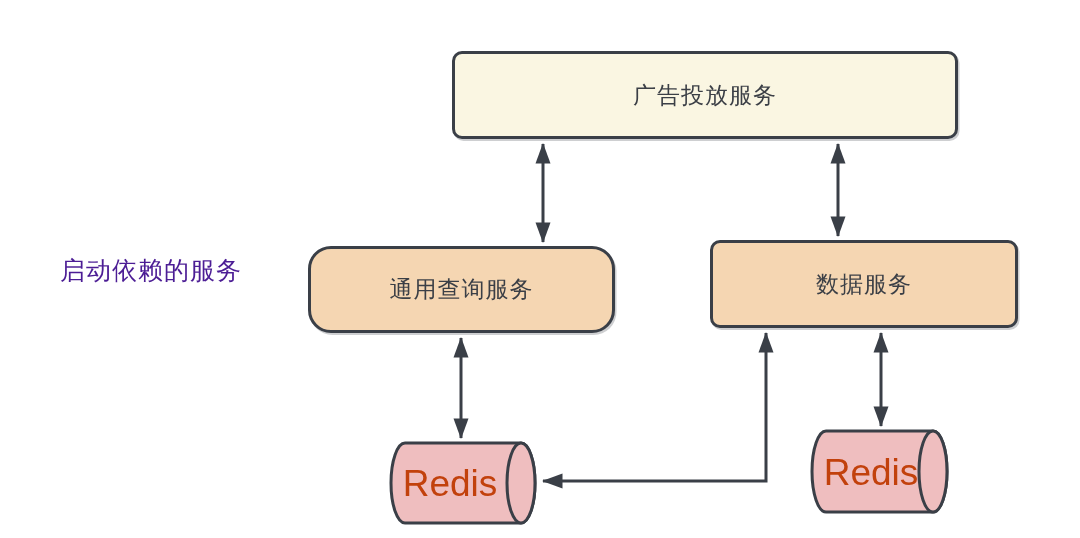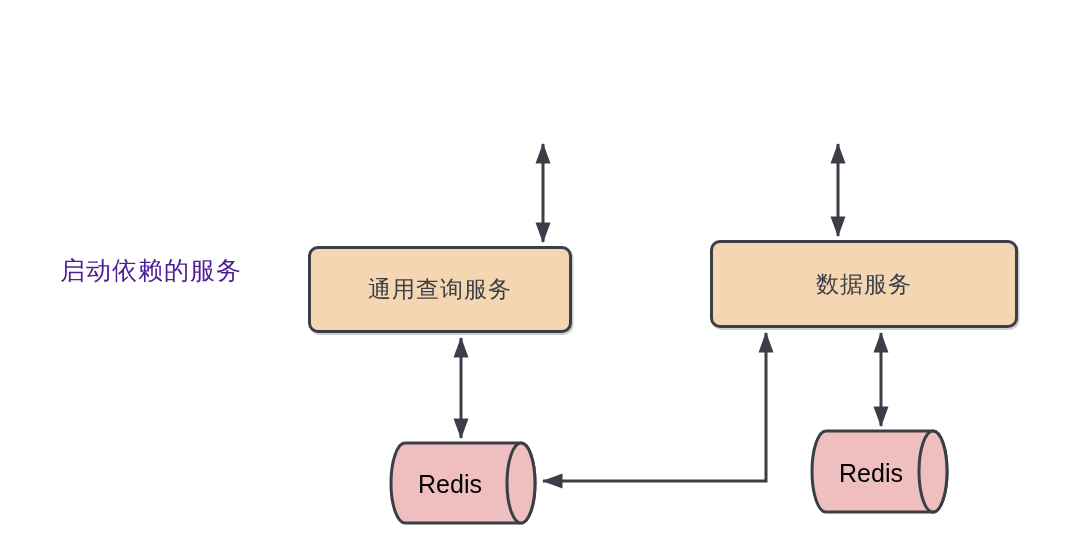--- a/index.html
+++ b/index.html
@@ -33,39 +33,40 @@
     font-size: 23px;
     color: #3B3F46;
     letter-spacing: 1px;
     box-shadow: 1.5px 2px 0 rgba(58,63,71,0.25);
   }
   .node-ad {
     left: 452px; top: 51px; width: 506px; height: 88px;
     background: #FAF6E2;
   }
   .node-query {
-    left: 308px; top: 246px; width: 264px; height: 87px;
+    left: 308px; top: 246px; width: 307px; height: 87px;
     background: #F5D6B2;
+    border-radius: 23px;
   }
   .node-data {
     left: 710px; top: 240px; width: 308px; height: 88px;
     background: #F5D6B2;
   }
   .side-label {
     position: absolute;
     left: 60px; top: 254px;
     font-size: 25px;
     color: #4c1d95;
     letter-spacing: 1px;
     white-space: nowrap;
   }
   .cyl-label {
     position: absolute;
-    font-size: 25px;
-    color: #000000;
+    font-size: 37px;
+    color: #c2410c;
     white-space: nowrap;
     transform: translate(-50%, -50%);
   }
   .cyl-label-redis { left: 450px; top: 484px; }
   .cyl-label-mysql { left: 871px; top: 473px; }
 </style>
 </head>
 <body>
 
 <div class="canvas">
@@ -87,20 +88,23 @@
     <g>
       <path d="M405,443 L521,443 A14,40 0 0 1 521,523 L405,523 A14,40 0 0 1 405,443 Z" stroke="#3A3F47" stroke-width="3" fill="#EFBEBF"></path>
       <ellipse cx="521" cy="483" rx="14" ry="40" stroke="#3A3F47" stroke-width="3" fill="#EFBEBF"></ellipse>
     </g>
     <g>
       <path d="M826,431 L933,431 A14,40.5 0 0 1 933,512 L826,512 A14,40.5 0 0 1 826,431 Z" stroke="#3A3F47" stroke-width="3" fill="#EFBEBF"></path>
       <ellipse cx="933" cy="471.5" rx="14" ry="40.5" stroke="#3A3F47" stroke-width="3" fill="#EFBEBF"></ellipse>
     </g>
   </svg>
 
+  <div class="node node-ad">
+    <span>广告投放服务</span>
+  </div>
   <div class="node node-query">
     <span>通用查询服务</span>
   </div>
   <div class="node node-data">
     <span>数据服务</span>
   </div>
 
   <div class="cyl-label cyl-label-redis">Redis</div>
   <div class="cyl-label cyl-label-mysql">Redis</div>
 

